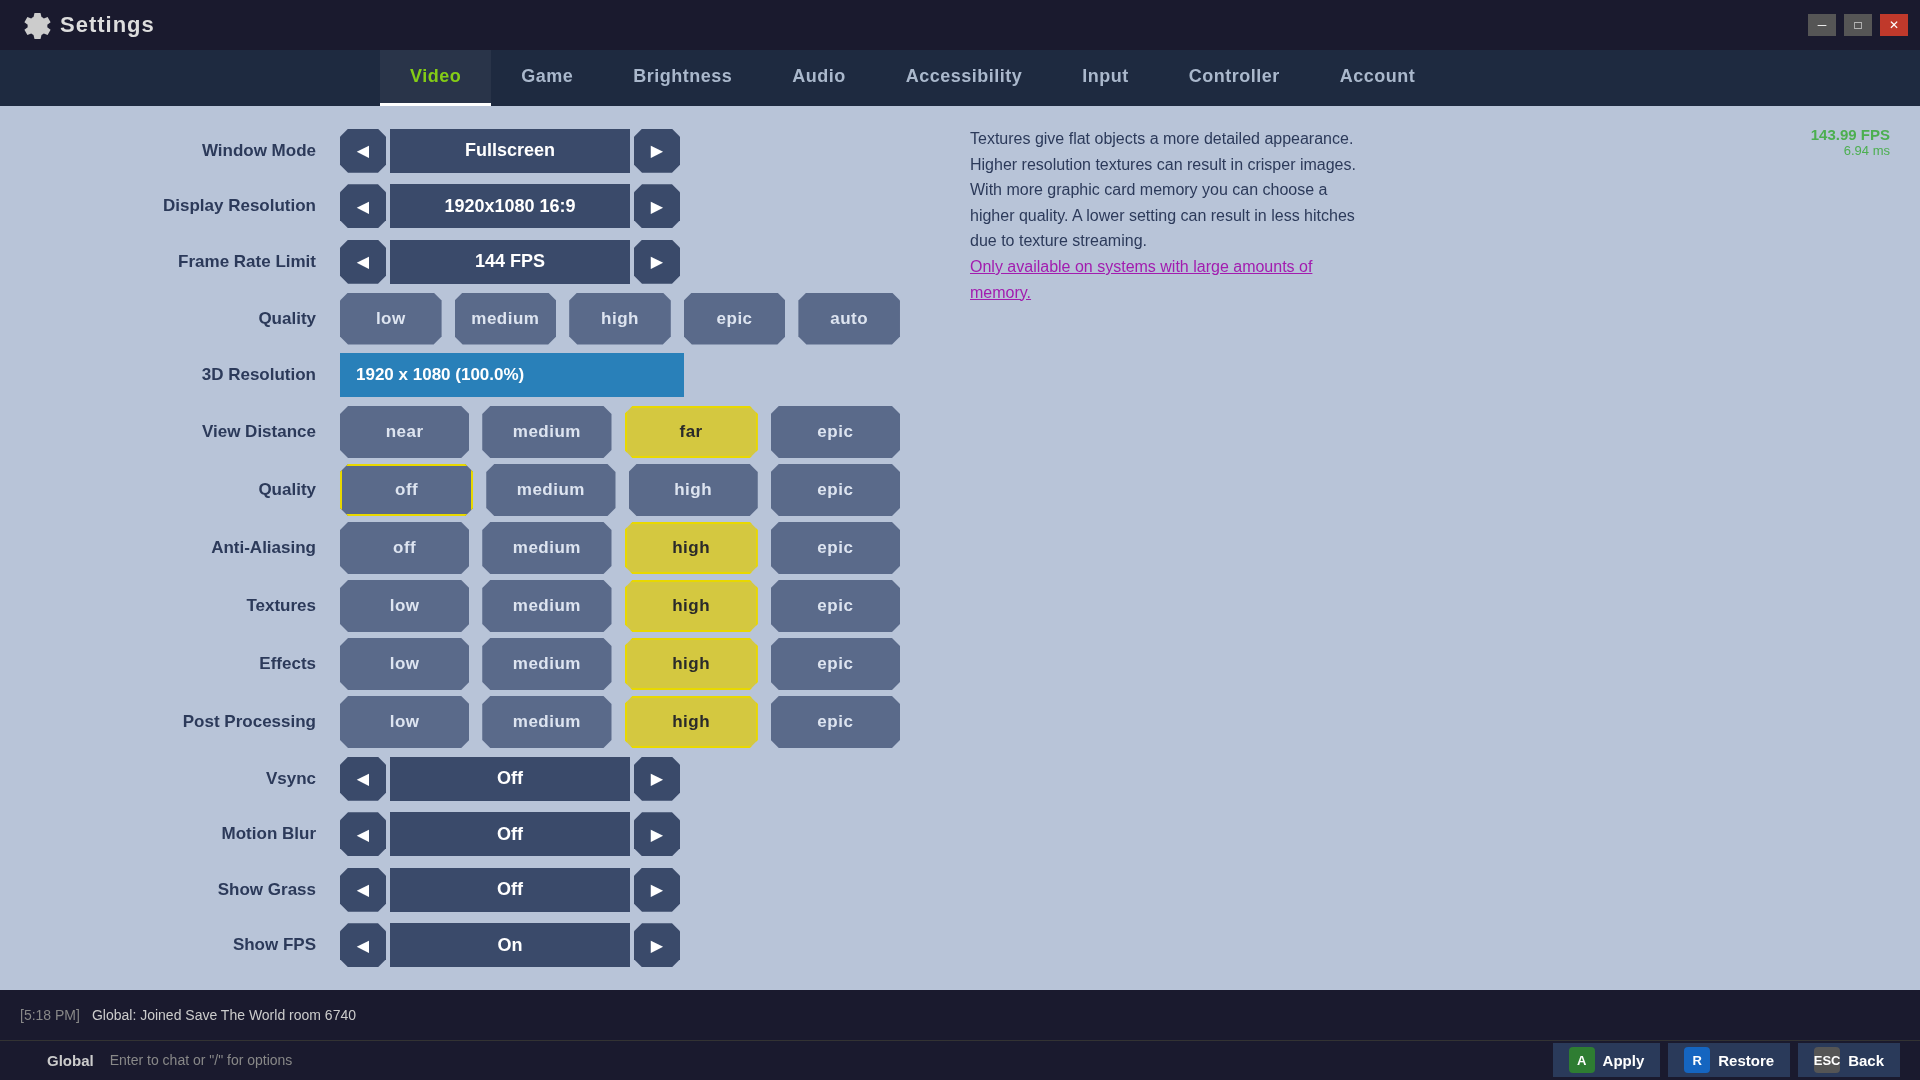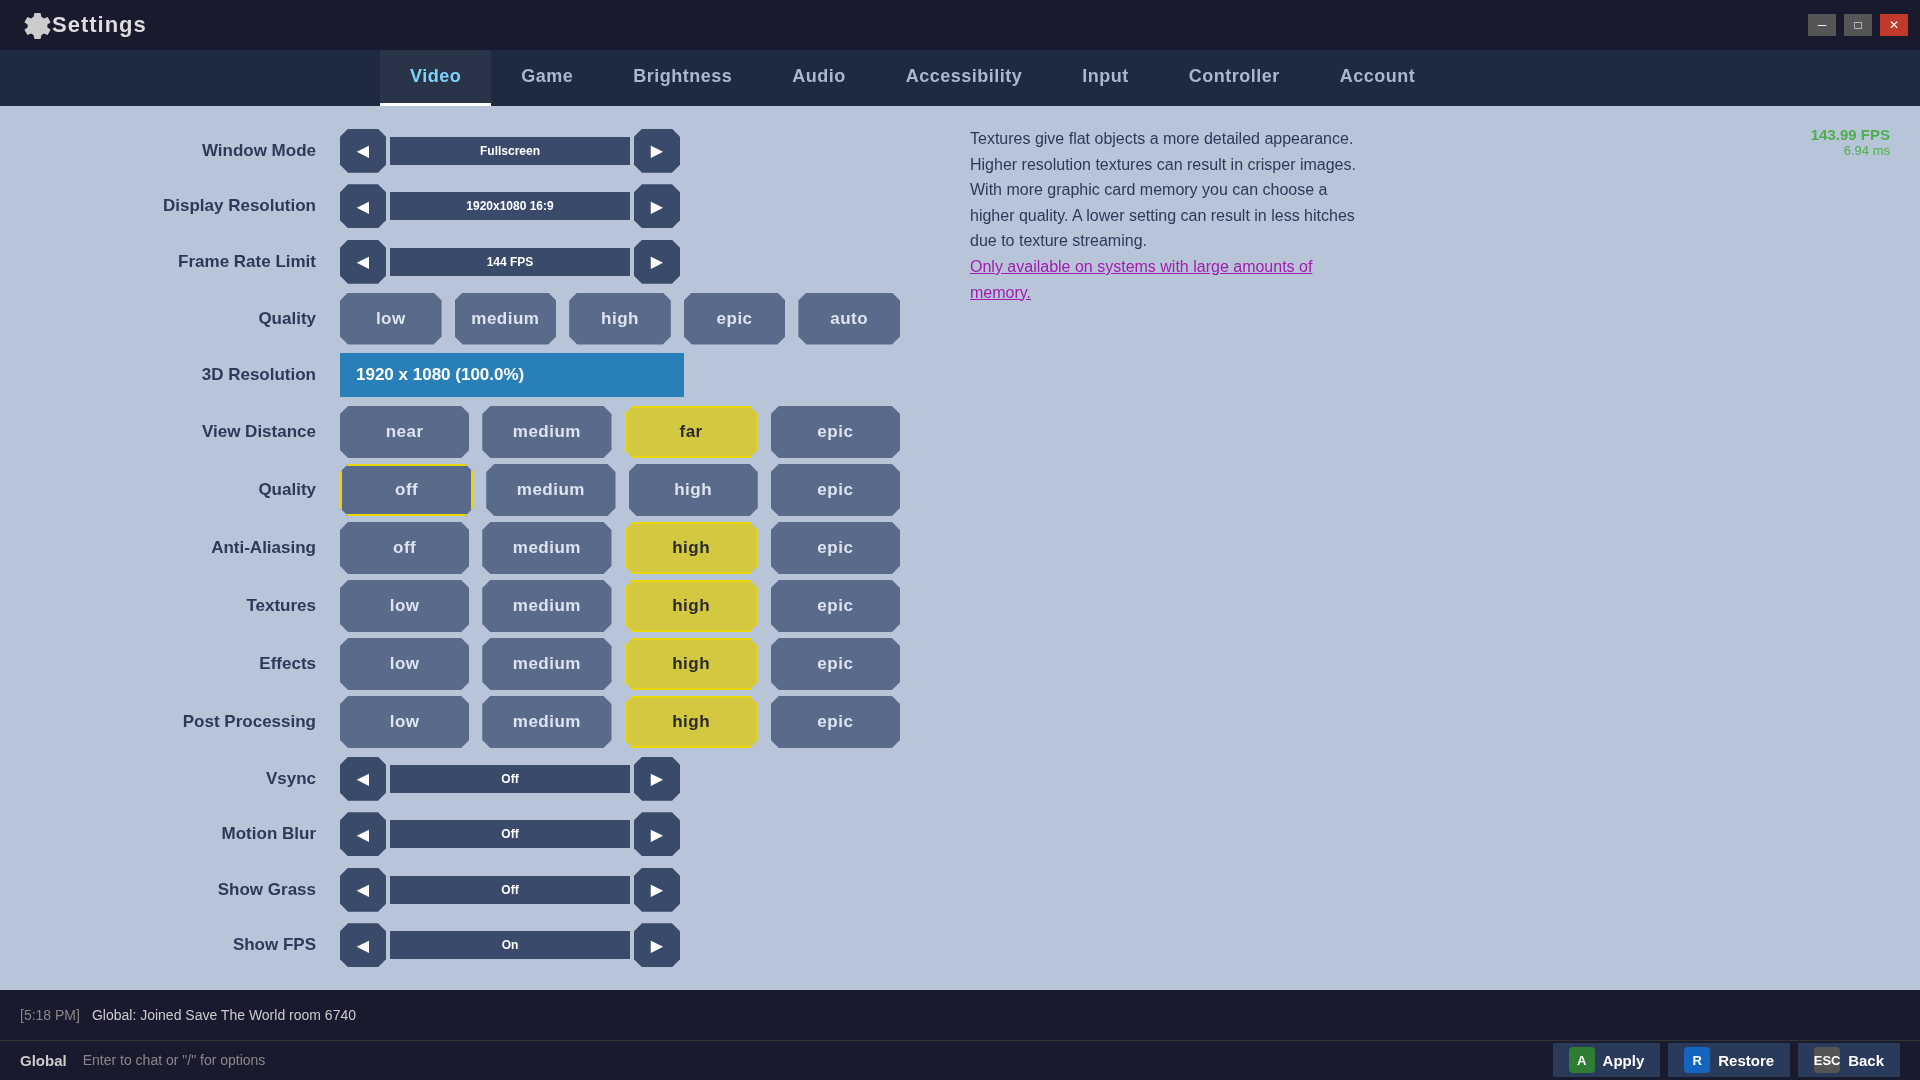--- a/index.html
+++ b/index.html
@@ -18,21 +18,21 @@
       top: 0; left: 0; right: 0;
       height: 50px;
       background: #1a1a2e;
       display: flex;
       align-items: center;
       justify-content: space-between;
     }
     .title-bar-left {
       display: flex;
       align-items: center;
-      gap: 0;
+      gap: 8px;
       padding-left: 20px;
     }
     .settings-gear {
       width: 32px;
       height: 32px;
       color: #ccc;
     }
     .title-bar-title {
       color: #ddd;
       font-size: 22px;
@@ -74,21 +74,21 @@
       display: flex;
       align-items: center;
       color: #aab8cc;
       font-size: 18px;
       font-weight: bold;
       cursor: pointer;
       letter-spacing: 0.5px;
       border-bottom: 3px solid transparent;
     }
     .nav-tab.active {
-      color: #7dd3fc;
+      color: #84cc16;
       border-bottom: 3px solid #fff;
       background: rgba(255,255,255,0.05);
     }
 
     
     .main-content {
       position: absolute;
       top: 106px; left: 0; right: 0;
       bottom: 90px;
       display: flex;
@@ -134,24 +134,24 @@
       cursor: pointer;
       display: flex;
       align-items: center;
       justify-content: center;
       clip-path: polygon(8px 0%, calc(100% - 8px) 0%, 100% 8px, 100% calc(100% - 8px), calc(100% - 8px) 100%, 8px 100%, 0% calc(100% - 8px), 0% 8px);
     }
 
     
     .value-display {
       flex: 1;
-      height: 28px;
+      height: 44px;
       background: #3a4a6a;
       color: #fff;
-      font-size: 12px;
+      font-size: 18px;
       font-weight: bold;
       display: flex;
       align-items: center;
       justify-content: center;
       min-width: 180px;
       max-width: 240px;
     }
 
     
     .quality-btn-group {
@@ -254,20 +254,21 @@
     }
     .chat-message {
       color: #ccc;
       font-size: 14px;
     }
     .action-bar {
       height: 45px;
       display: flex;
       align-items: center;
       padding: 0 20px;
+      margin-left: 27px;
     }
     .global-label {
       color: #ccc;
       font-size: 15px;
       font-weight: bold;
       margin-right: 16px;
     }
     .chat-input-hint {
       color: #888;
       font-size: 14px;

